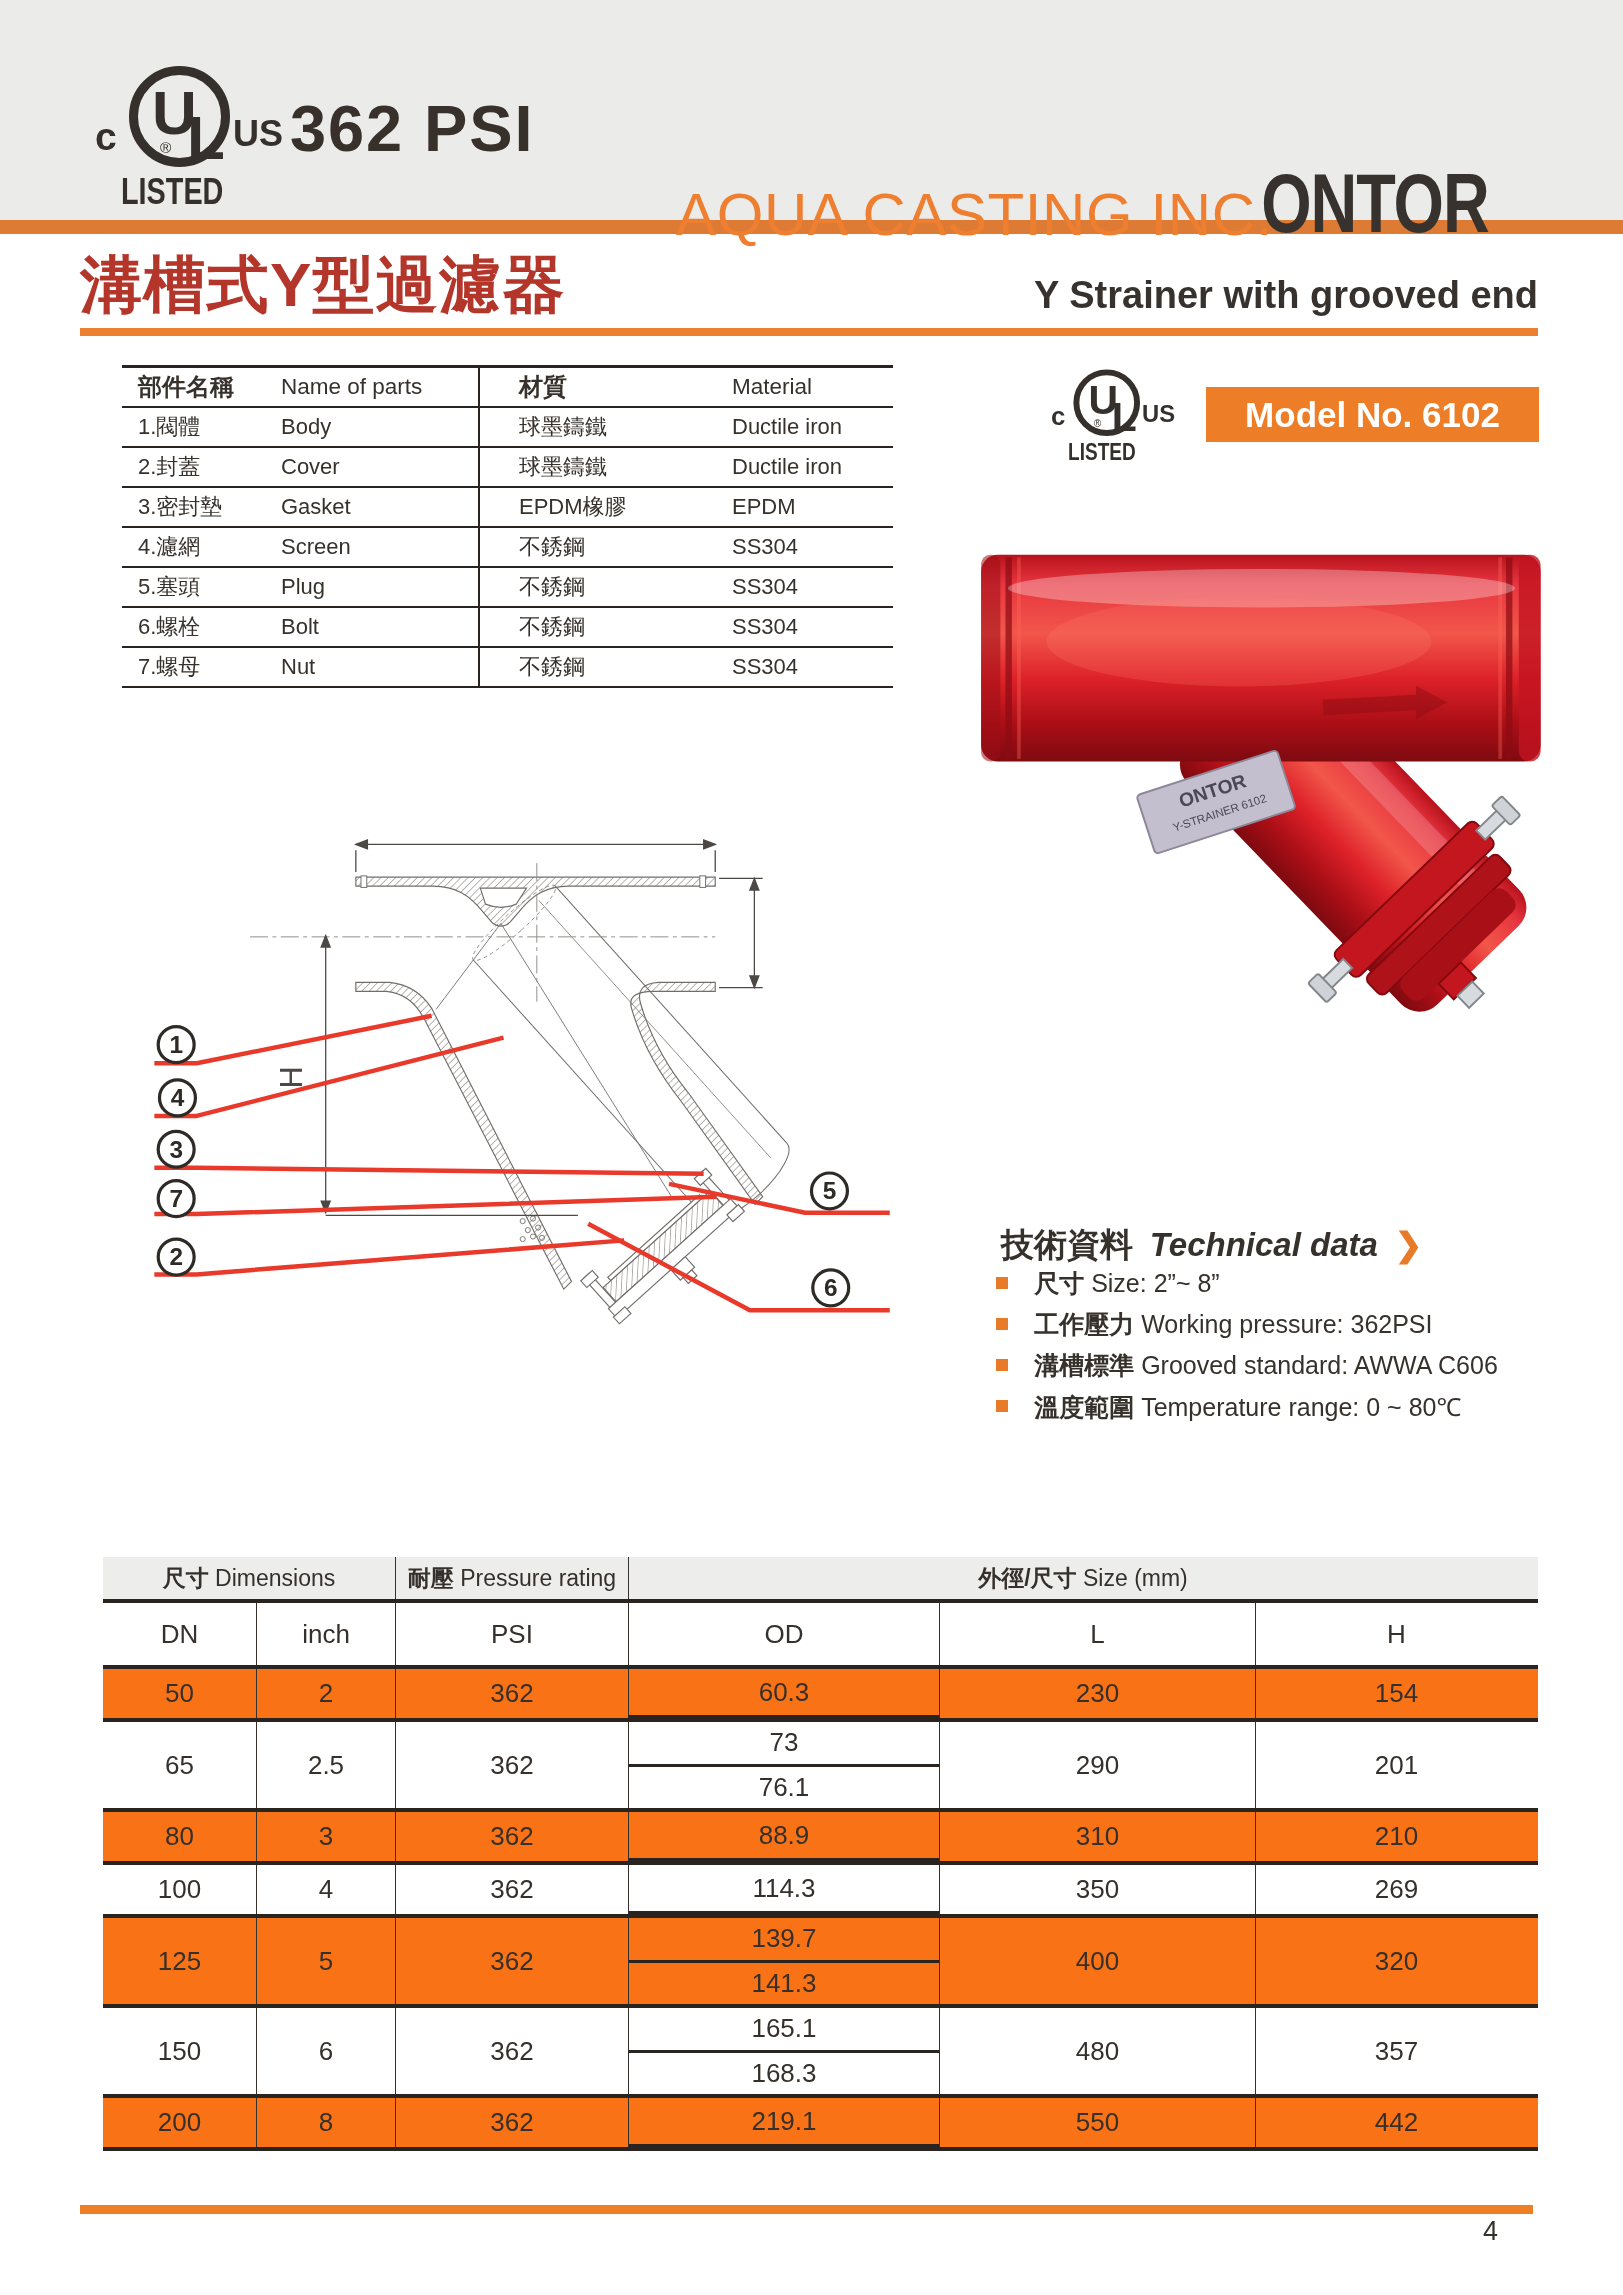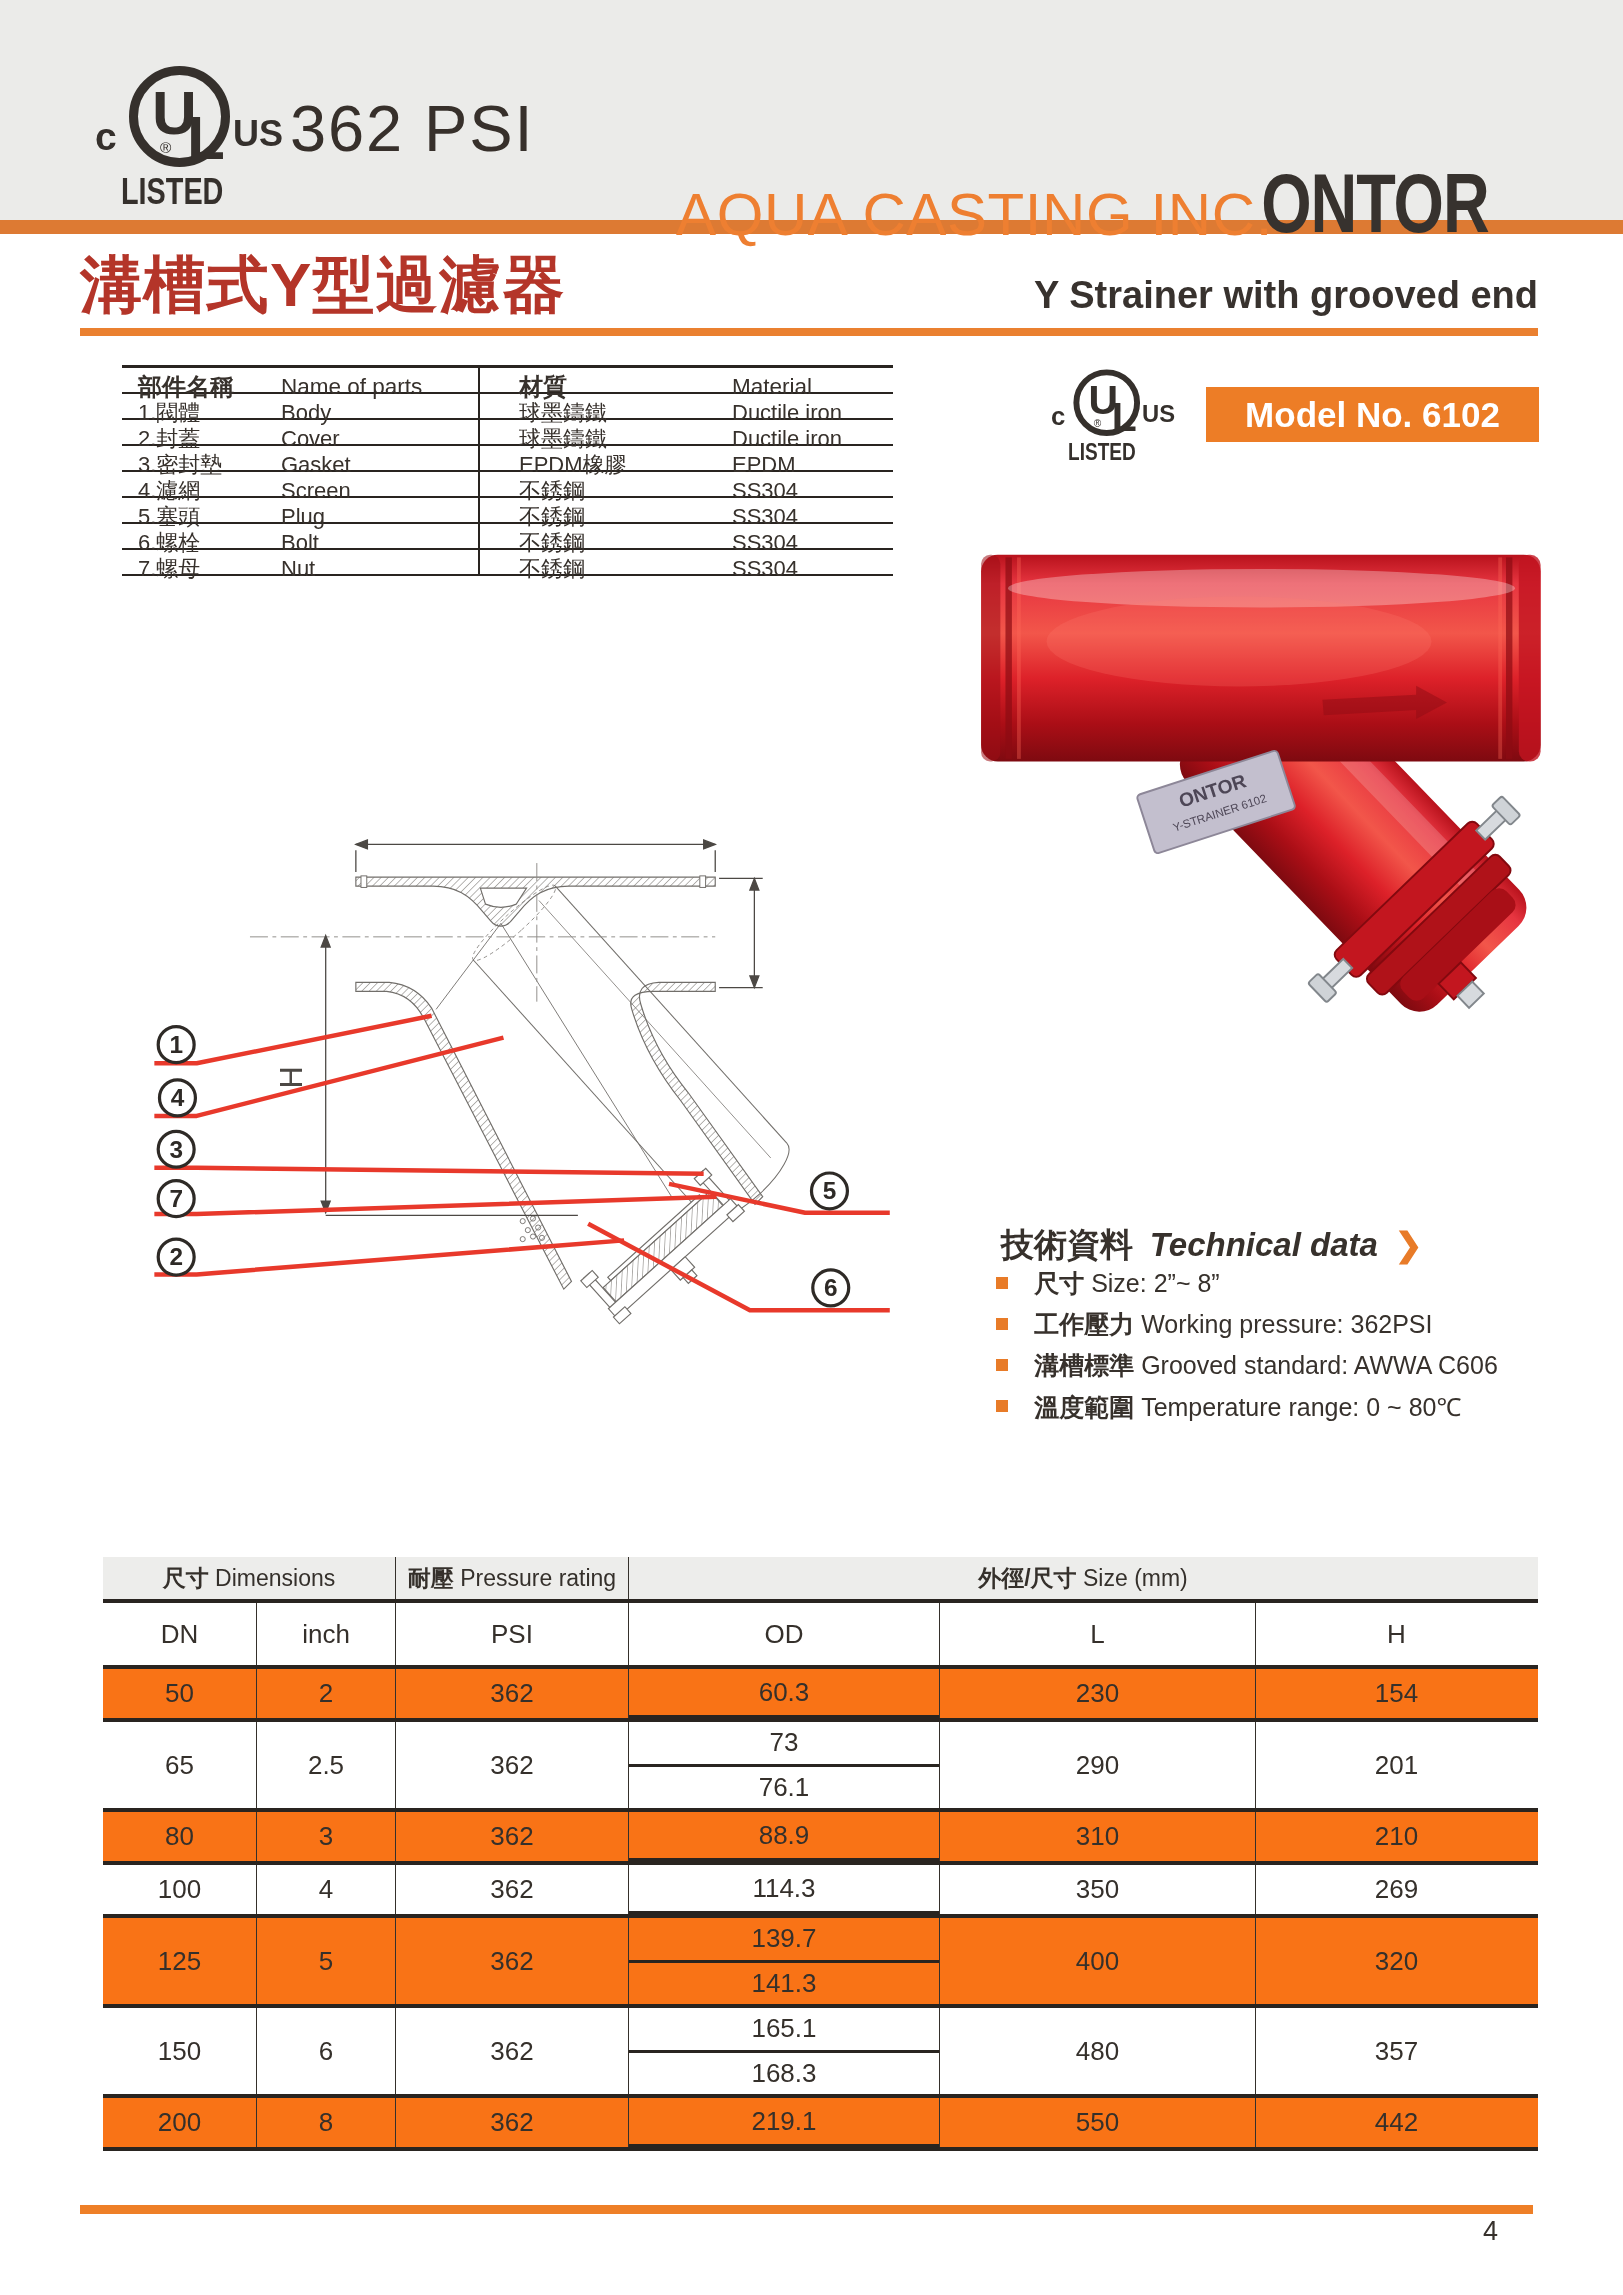--- a/index.html
+++ b/index.html
@@ -4,21 +4,21 @@
 <style>
   body{margin:0;background:#888}
   .page{position:relative;width:1623px;height:2295px;background:#fff;
         font-family:"Liberation Sans",sans-serif;color:#37312c;overflow:hidden}
   .abs{position:absolute}
   svg{font-family:"Liberation Sans",sans-serif}
 
   
   .band-top{left:0;top:0;width:1623px;height:220px;background:#ebebe9}
   .orange-top{left:0;top:220px;width:1623px;height:14px;background:#dd7a33}
-  .pressure{left:290px;top:96px;font-size:65px;font-weight:normal;letter-spacing:1.9px;color:#37302b;line-height:1}
+  .pressure{left:290px;top:96px;font-size:65px;font-weight:bold;letter-spacing:1.9px;color:#37302b;line-height:1}
   .company{right:350px;top:185px;font-size:60px;color:#ee7f31;letter-spacing:0.6px;line-height:1}
   .brand{right:134px;top:162px;font-size:83px;font-weight:bold;color:#37322e;line-height:1;
          transform:scaleX(.78);transform-origin:right bottom;letter-spacing:-1.3px}
 
   
   .ul-logo{width:276px;height:193px}
   .ul1{left:39px;top:26px}
   .ul2{left:1014px;top:343px;transform:scale(.66);transform-origin:top left}
   .ul-circle{position:absolute;left:90px;top:40px;width:101px;height:101px;border:9px solid #35302c;
              border-radius:50%;box-sizing:border-box}
@@ -30,21 +30,21 @@
   .ul-us{left:194px;top:90px;font-size:36px;font-weight:bold}
   .ul-listed{left:82px;top:148px;font-size:36px;font-weight:bold;transform:scaleX(.8);transform-origin:left top}
 
   
   .title-zh{left:80px;top:252px;font-size:62px;font-weight:bold;color:#b43529;letter-spacing:1.3px;line-height:1.05}
   .title-en{right:85px;top:276px;font-size:38px;font-weight:bold;color:#38322e;line-height:1}
   .title-bar{left:80px;top:328px;width:1458px;height:8.3px;background:#ea8030}
 
   
   .pt{left:122px;top:365px;width:771px;border-top:3.2px solid #292420}
-  .pt-row{position:relative;height:26px;border-bottom:2.6px solid #292420;box-sizing:border-box}
+  .pt-row{position:relative;height:40px;border-bottom:2.6px solid #292420;box-sizing:border-box}
   .pt-row span{position:absolute;top:0;line-height:37px;font-size:22px;white-space:nowrap}
   .pt-head span{font-size:22.5px}
   .pt-head .zh{font-weight:bold;font-size:24px}
   .pt-c1{left:16px}.pt-c2{left:159px}.pt-c3{left:397px}.pt-c4{left:610px}
   .pt-vline{position:absolute;left:356px;top:0;height:100%;width:1.9px;background:#292420;z-index:2}
 
   
   .model-box{left:1206px;top:387px;width:333px;height:55px;background:#ed7d26;display:flex;
              align-items:center;justify-content:center;color:#fff;font-size:35px;font-weight:bold}
 

